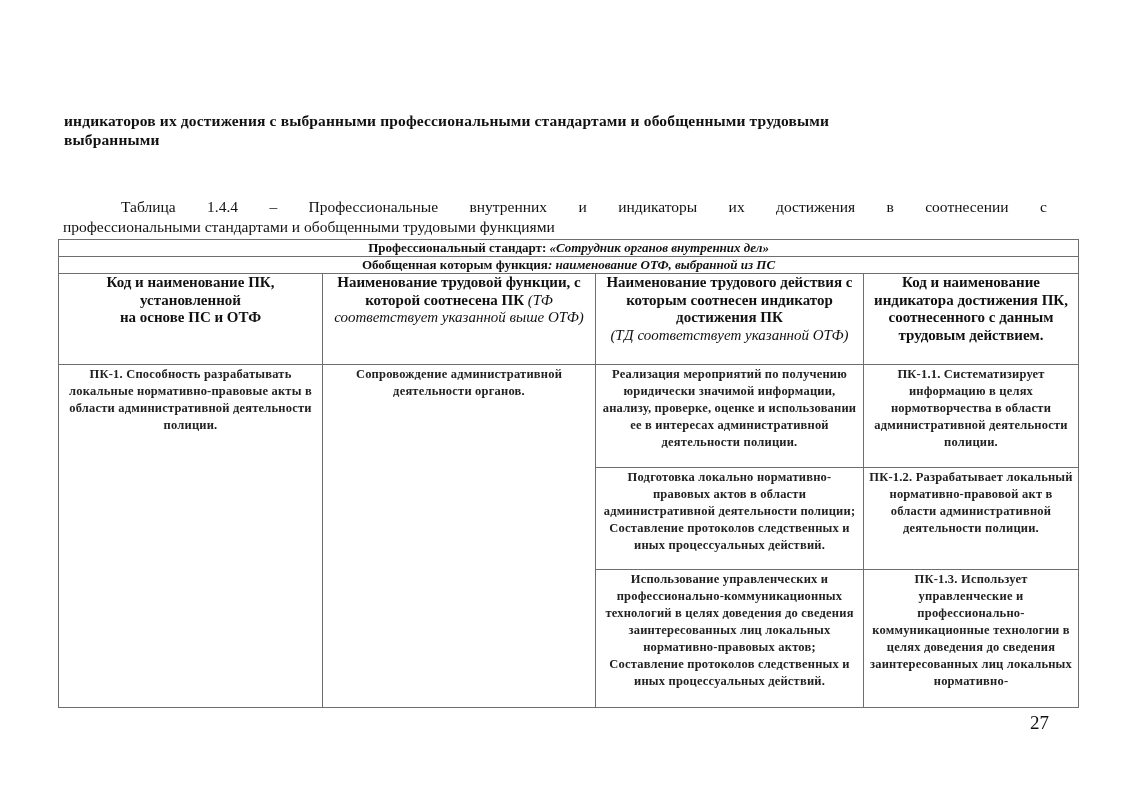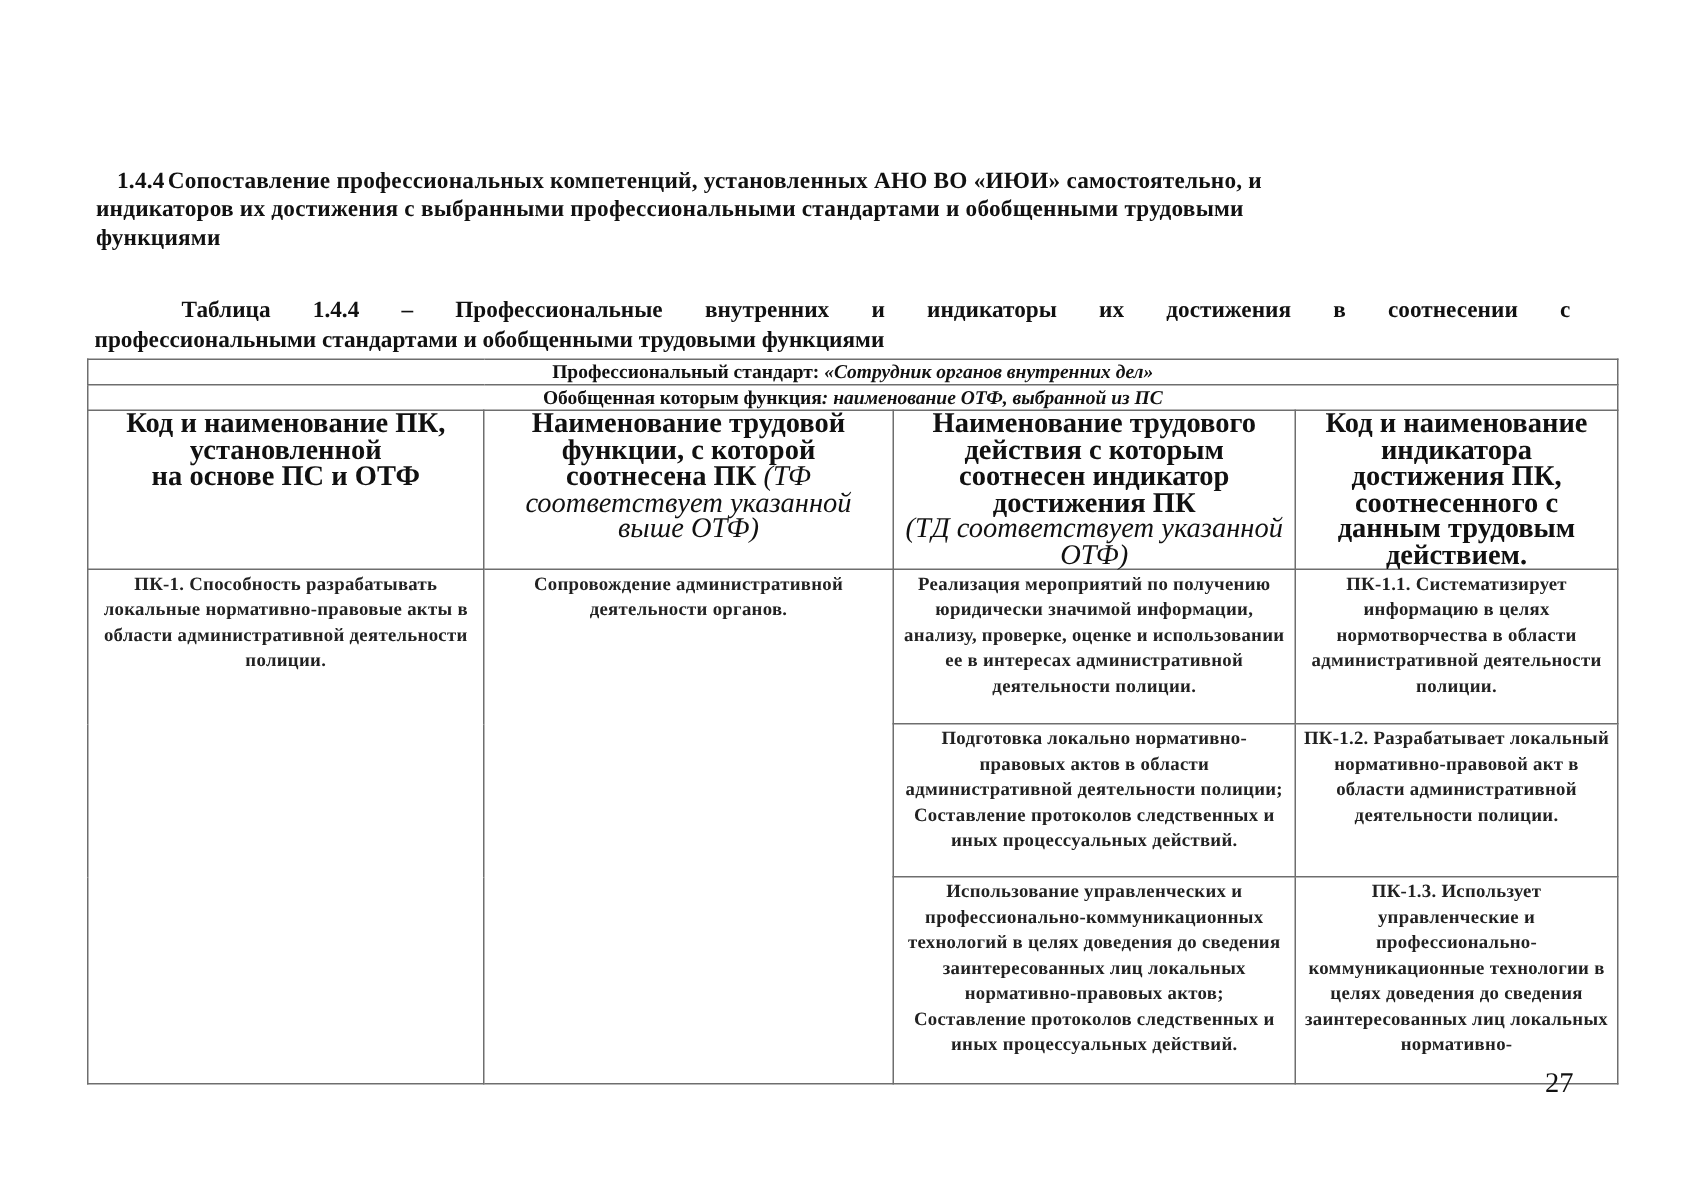--- a/index.html
+++ b/index.html
@@ -26,21 +26,20 @@
     letter-spacing: 0.15px;
   }
   .heading .num { margin-left: 14px; margin-right: 2px; }
   .caption {
     position: absolute;
     left: 63px;
     top: 197px;
     width: 984px;
     font-size: 15.5px;
     line-height: 20px;
-    font-weight: bold;
   }
   .caption .line1 {
     display: flex;
     justify-content: space-between;
     padding-left: 58px;
   }
   table.comp {
     position: absolute;
     left: 58px;
     top: 239px;
@@ -57,21 +56,21 @@
   .span-row td {
     font-weight: bold;
     font-size: 13px;
     line-height: 16px;
     height: 16px;
     padding-top: 1px;
   }
   .span-row td i { font-style: italic; }
   .hdr td {
     font-weight: bold;
-    font-size: 19px;
+    font-size: 15px;
     line-height: 17.5px;
     height: 90px;
     padding-top: 1px;
   }
   .hdr td i { font-weight: normal; text-align: right; }
   .body-cell {
     font-size: 12.5px;
     line-height: 17px;
     padding-top: 1px !important;
     letter-spacing: 0.2px;
@@ -81,23 +80,22 @@
     position: absolute;
     left: 1030px;
     top: 712px;
     font-size: 19px;
   }
 </style>
 </head>
 <body>
 
 <div class="heading">
-  <div><span class="num">1.4.4</span><span>Сопоставление профессиональных компетенций, установленных АНО ВО «ИЮИ» самостоятельно, и</span></div>
   <div>индикаторов их достижения с выбранными профессиональными стандартами и обобщенными трудовыми</div>
-  <div>функциями</div>
+  <div>выбранными</div>
 </div>
 
 <div class="caption">
   <div class="line1">
     <span>Таблица</span>
     <span>1.4.4</span>
     <span>–</span>
     <span>Профессиональные</span>
     <span>внутренних</span>
     <span>и</span>

